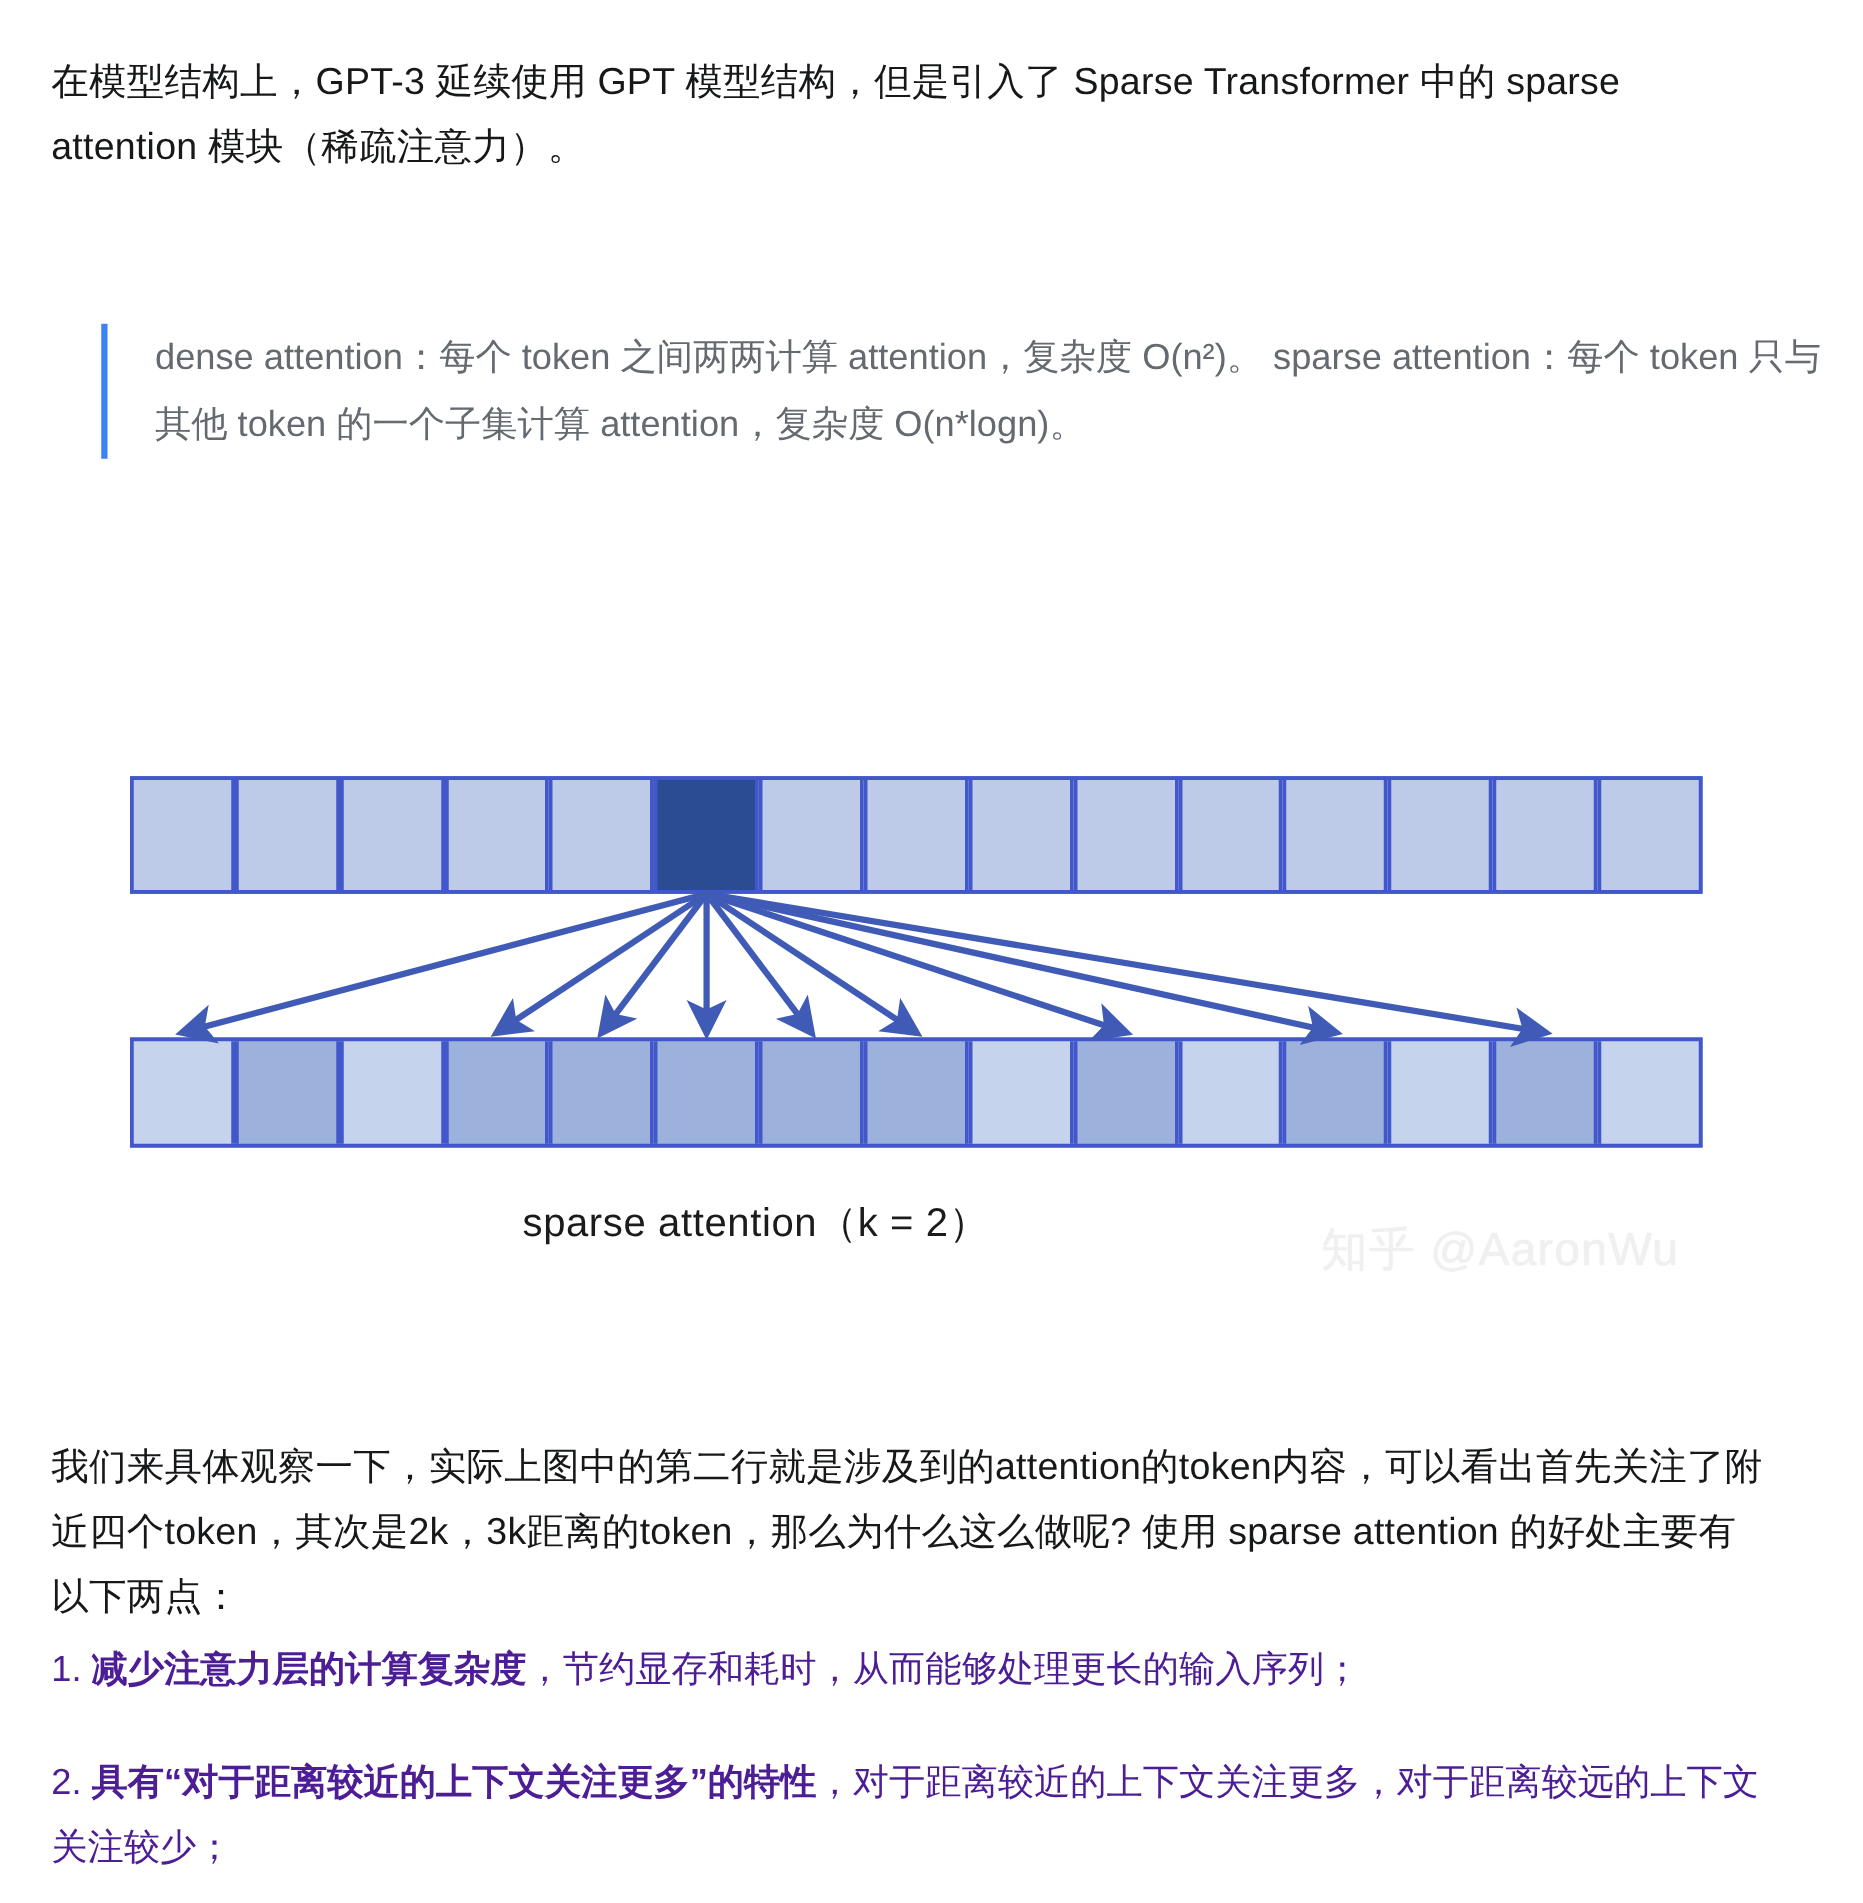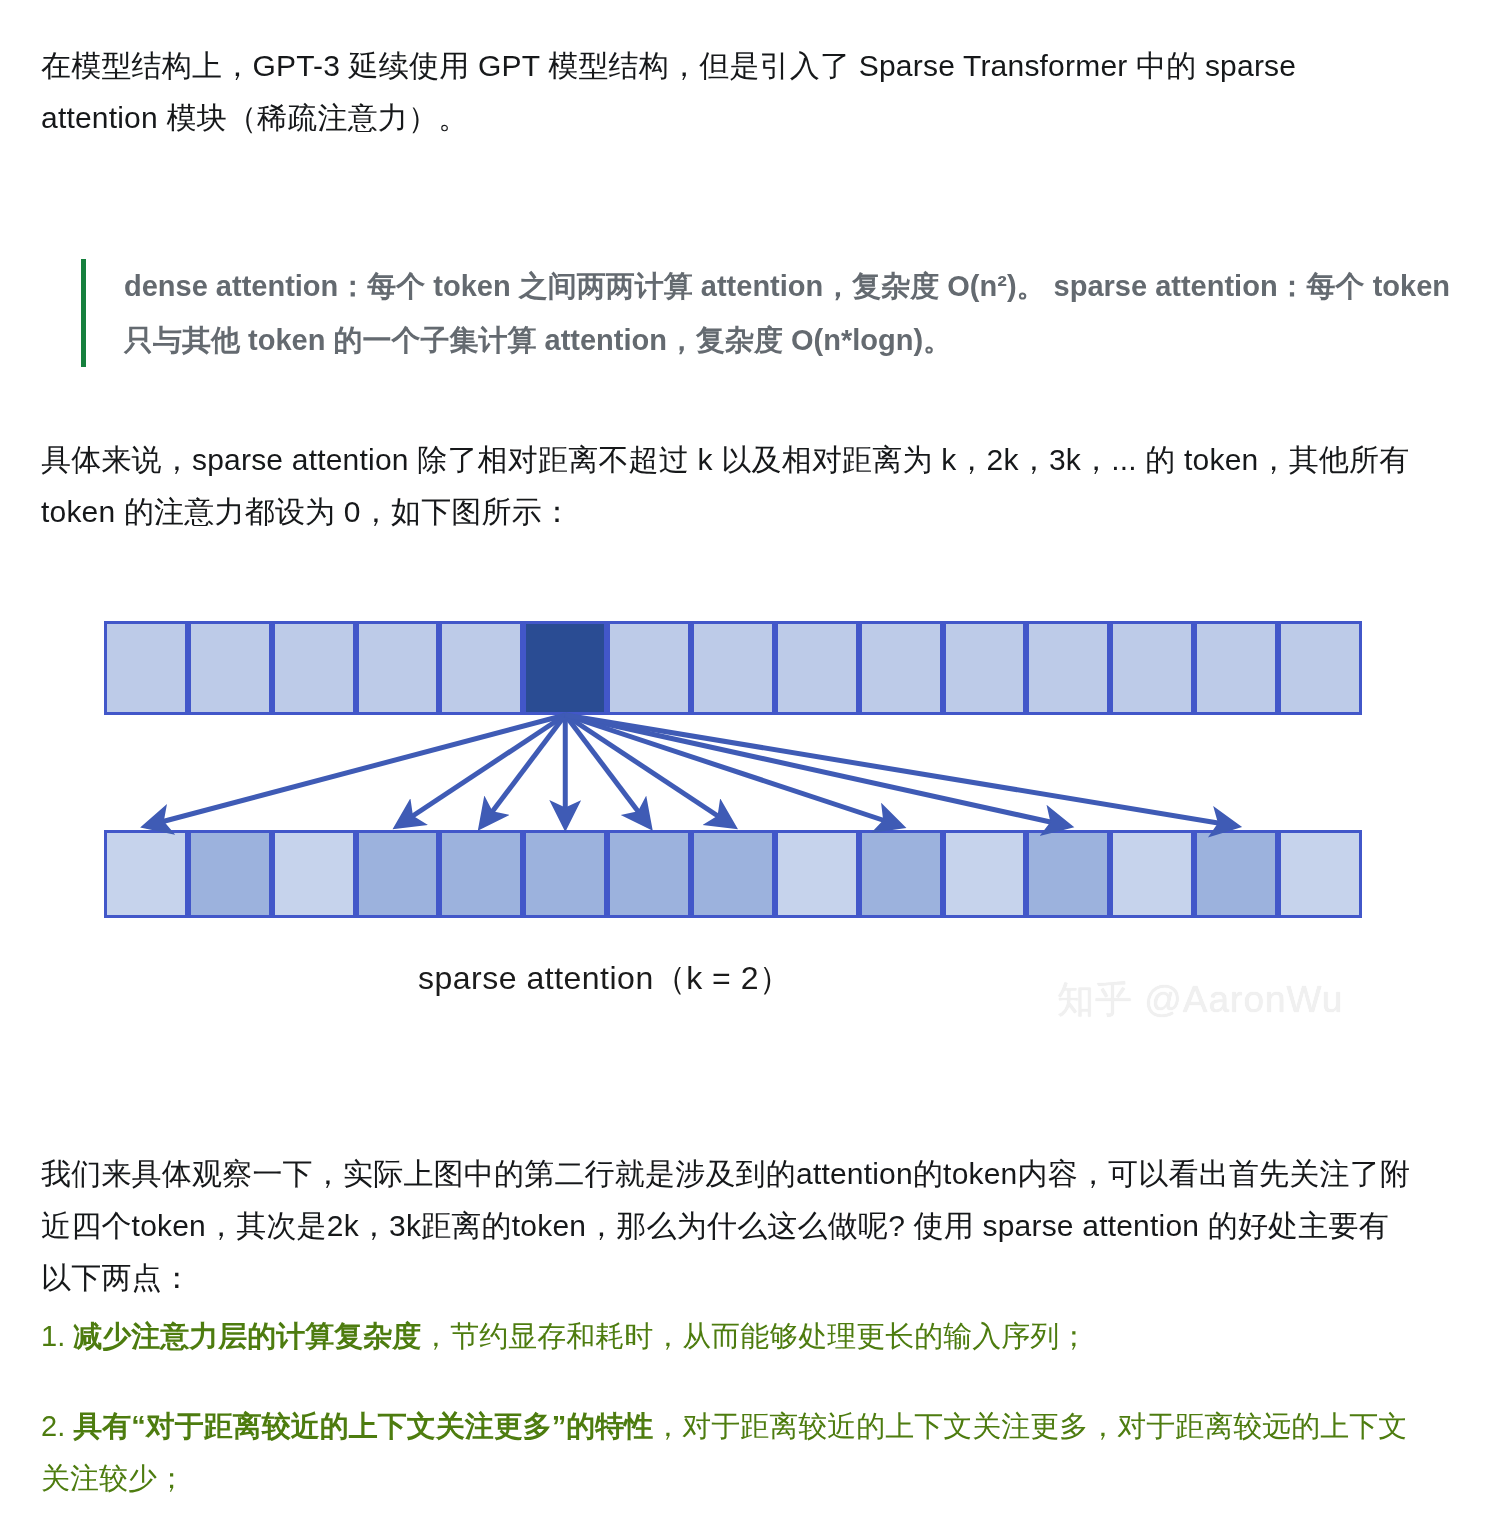--- a/index.html
+++ b/index.html
@@ -32,36 +32,35 @@
   .p1 { left: 41px; top: 10px; width: 1360px; }
   .p2 { left: 41px; top: 158px; width: 1370px; }
   .p3 { left: 41px; top: 404px; width: 1370px; }
   .p4 { left: 41px; top: 1118px; width: 1372px; }
 
   .quote {
     position: absolute;
     left: 41px;
     top: 243px;
     width: 1390px;
-    border-left: 5px solid #15803d;
+    border-left: 5px solid #3b82f6;
     padding-left: 38px;
     box-sizing: border-box;
-    font-weight: bold;
   }
   .quote-text {
     font-size: 29px;
     line-height: 54px;
     color: #646a70;
   }
 
   .list-item {
     position: absolute;
     font-size: 29px;
     line-height: 52px;
-    color: #4d7c0f;
+    color: #4c1d95;
   }
   .li1 { left: 41px; top: 1310px; width: 1380px; }
   .li2 { left: 41px; top: 1400px; width: 1380px; }
   .li-num { font-weight: 400; }
   .li-strong { font-weight: 700; }
 
   
   .figure {
     position: absolute;
     left: 0px;
@@ -148,21 +147,20 @@
 
 <div class="page">
 
   <p class="para p1">在模型结构上，GPT-3 延续使用 GPT 模型结构，但是引入了 Sparse Transformer 中的 sparse attention 模块（稀疏注意力）。</p>
 
 
   <blockquote class="quote">
     <div class="quote-text">dense attention：每个 token 之间两两计算 attention，复杂度 O(n²)。 sparse attention：每个 token 只与其他 token 的一个子集计算 attention，复杂度 O(n*logn)。</div>
   </blockquote>
 
-  <p class="para p3">具体来说，sparse attention 除了相对距离不超过 k 以及相对距离为 k，2k，3k，... 的 token，其他所有 token 的注意力都设为 0，如下图所示：</p>
 
   <div class="figure">
     <div class="fig-canvas">
 
       <div class="row row-top" id="row-top">
           <div class="cell" style="background: rgb(189, 203, 232);"></div>
           <div class="cell" style="background: rgb(189, 203, 232);"></div>
           <div class="cell" style="background: rgb(189, 203, 232);"></div>
           <div class="cell" style="background: rgb(189, 203, 232);"></div>
           <div class="cell" style="background: rgb(189, 203, 232);"></div>

